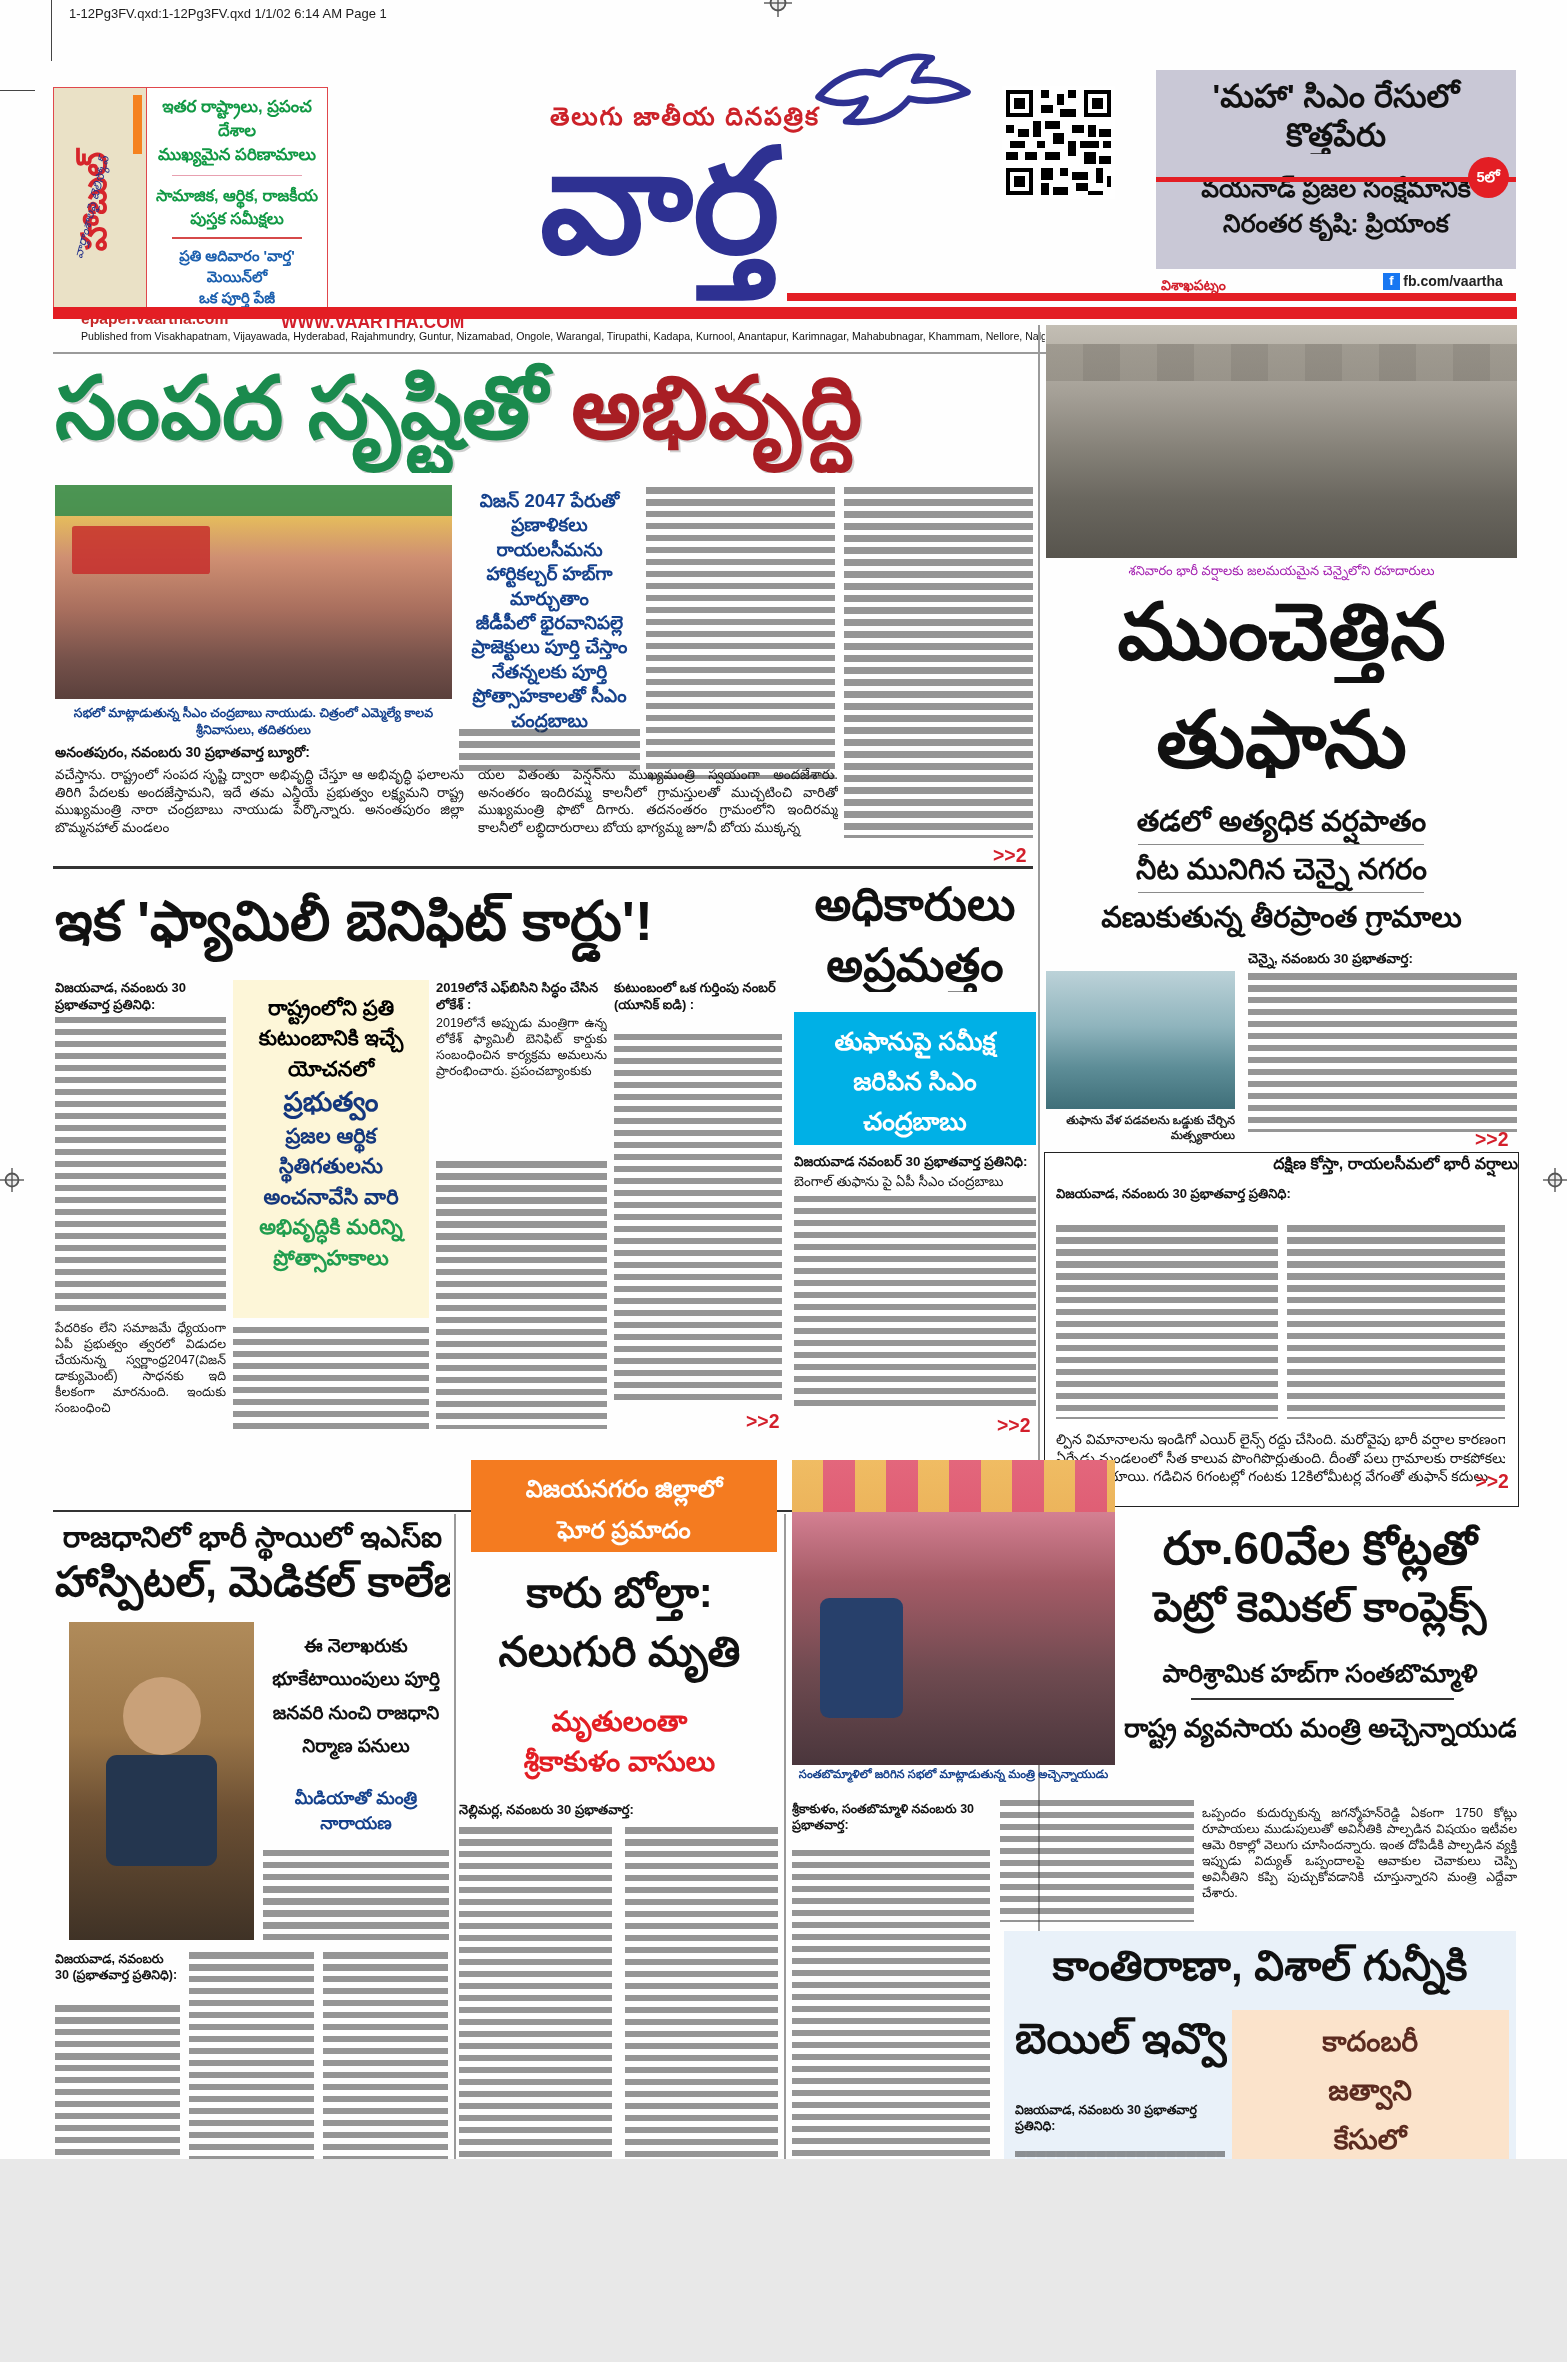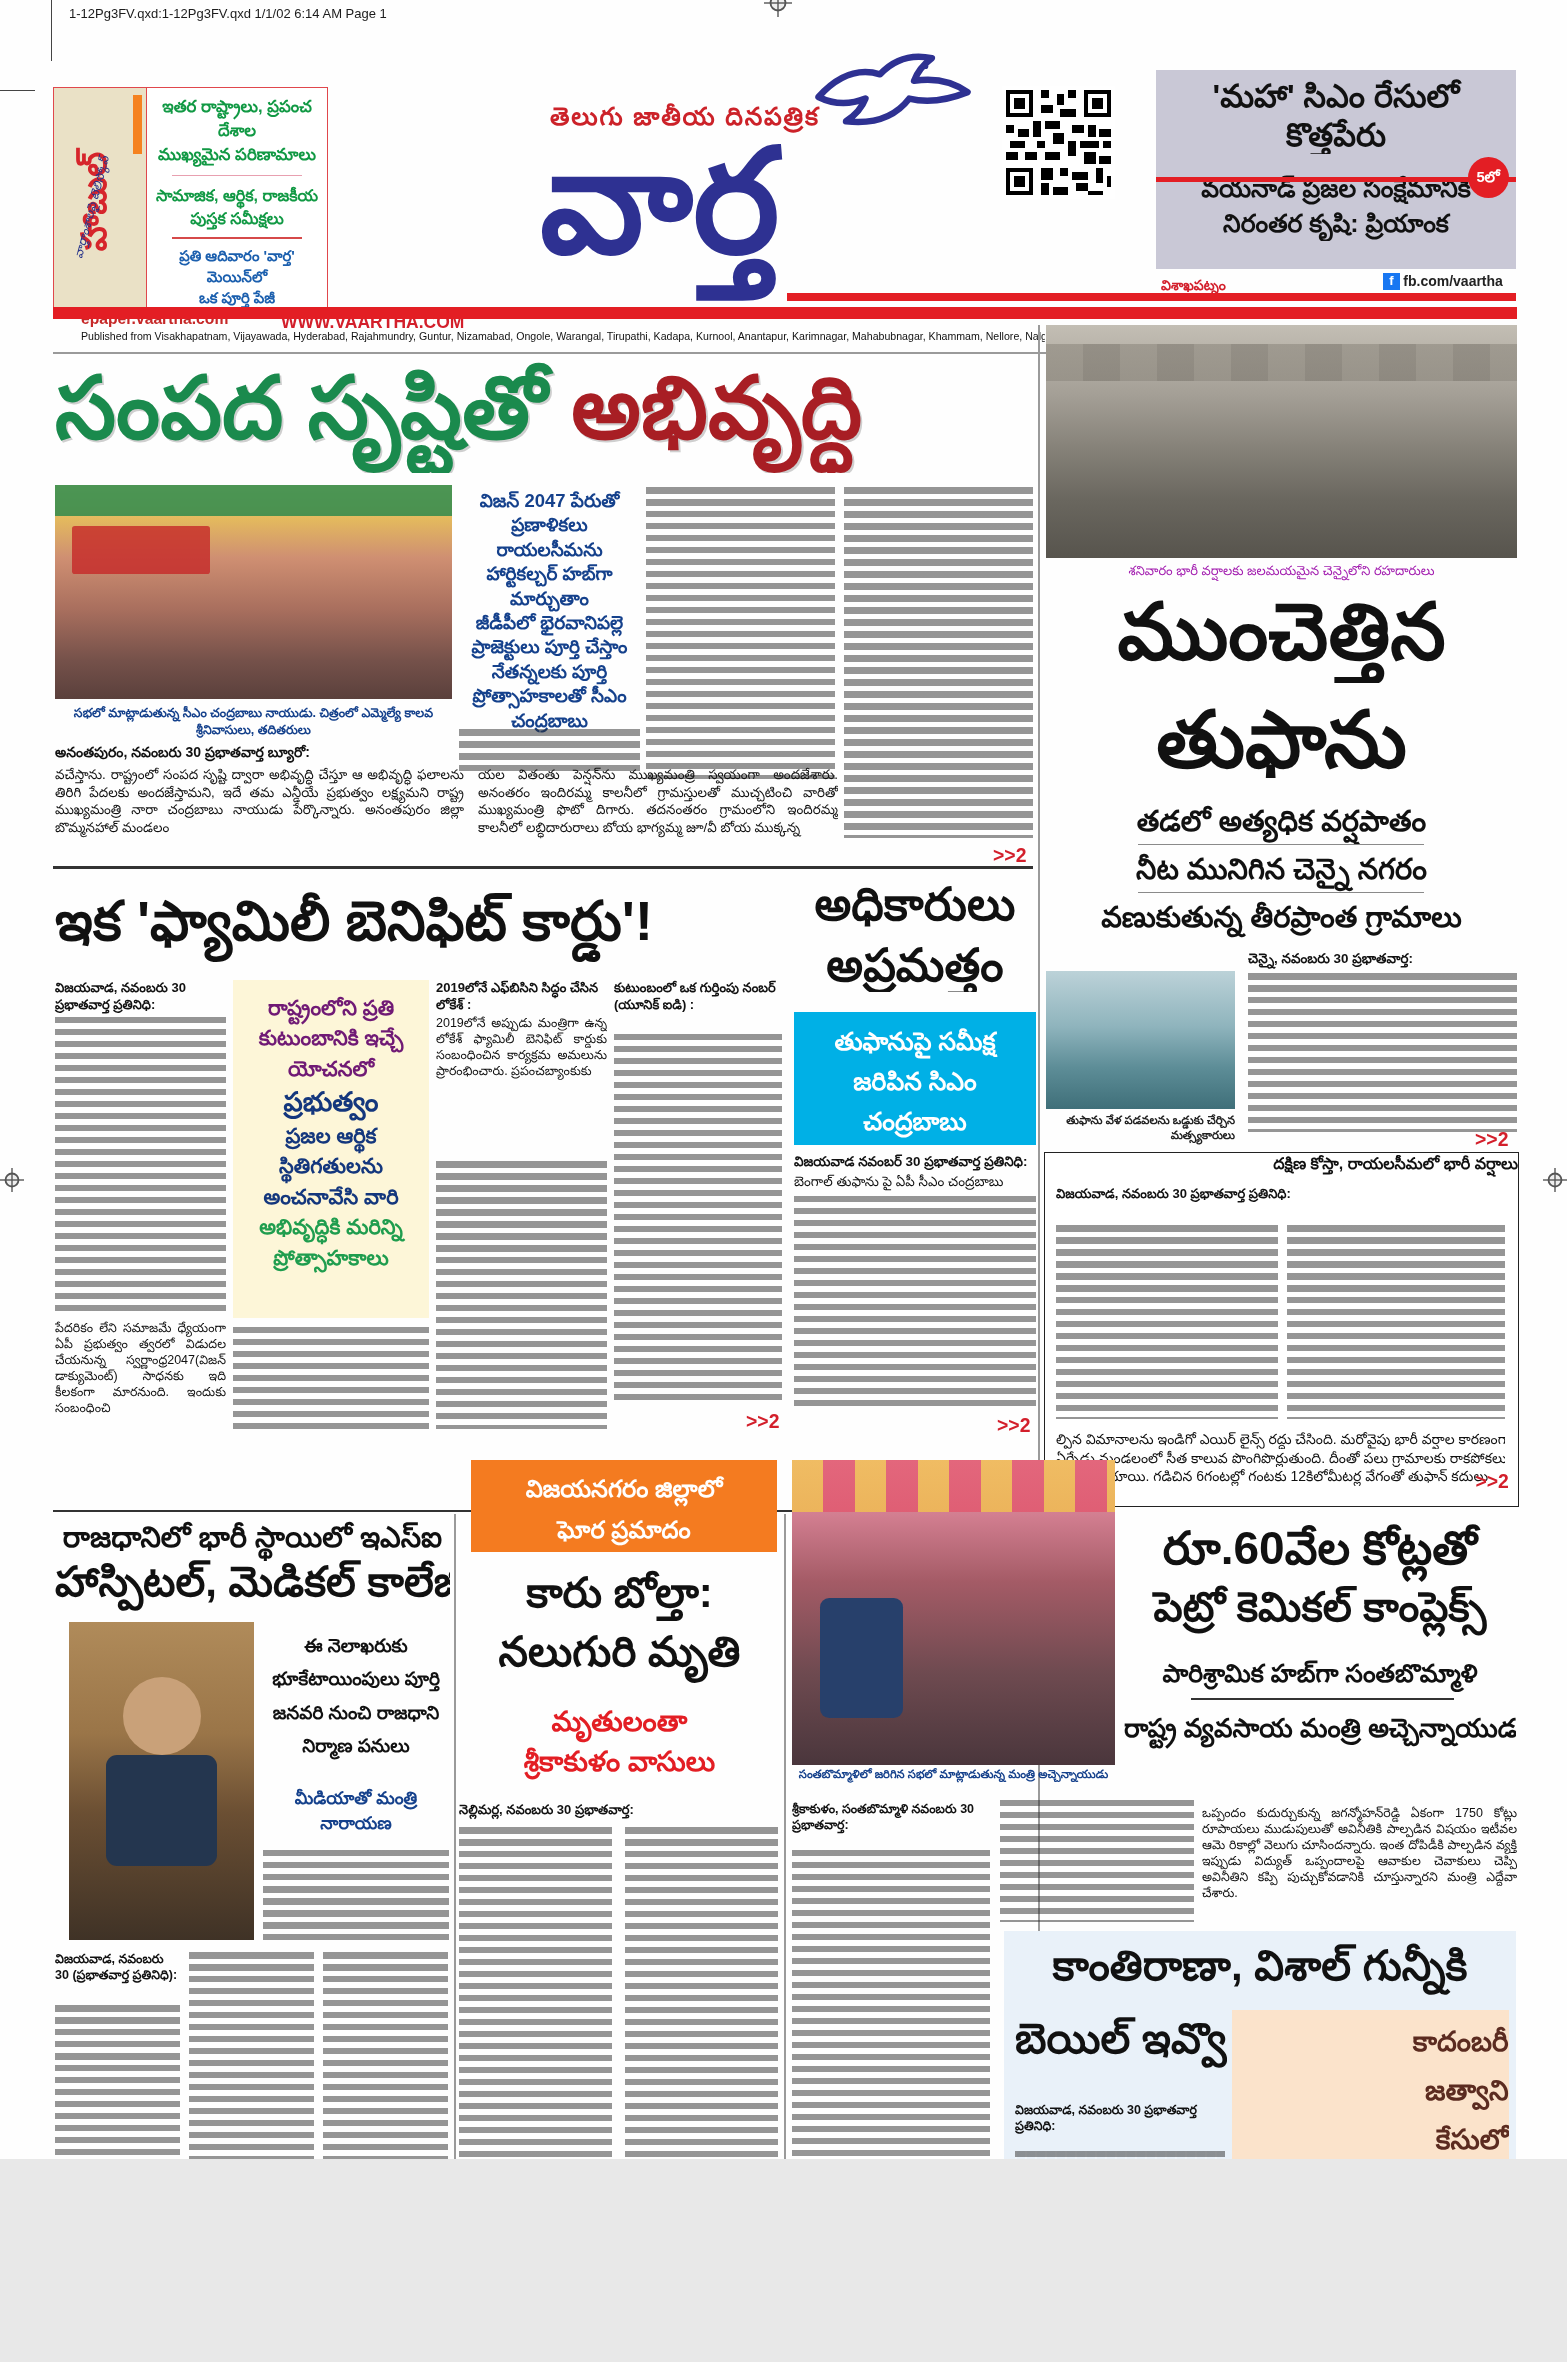--- a/index.html
+++ b/index.html
@@ -243,21 +243,21 @@
   </div>
 
   <div class="abs rule" style="left:53px;top:866px;width:980px;height:2.8px;background:#333;"></div>
   <div class="abs b nw" style="left:55px;top:879px;width:729px;height:85px;font-size:55px;line-height:85px;">ఇక 'ఫ్యామిలీ బెనిఫిట్ కార్డు'!</div>
 
   <div class="abs datel" style="left:55px;top:980px;width:171px;font-size:13px;line-height:16.6px;">విజయవాడ, నవంబరు 30 ప్రభాతవార్త ప్రతినిధి:</div>
   <div class="abs skel" style="left:55px;top:1017px;width:171px;height:297px;"></div>
   <div class="abs" style="left:55px;top:1320px;width:171px;height:109px;font-size:12.5px;line-height:16px;text-align:justify;overflow:hidden;">పేదరికం లేని సమాజమే ధ్యేయంగా ఏపీ ప్రభుత్వం త్వరలో విడుదల చేయనున్న స్వర్ణాంధ్ర2047(విజన్ డాక్యుమెంట్) సాధనకు ఇది కీలకంగా మారనుంది. ఇందుకు సంబంధించి</div>
 
   <div class="abs c" style="left:233px;top:980px;width:196px;height:338px;background:#fdf6d8;padding-top:13px;box-sizing:border-box;">
-    <div class="b" style="color:#701a75;font-size:21px;line-height:1.45;">
+    <div class="b" style="color:#000000;font-size:21px;line-height:1.45;">
       <div>రాష్ట్రంలోని ప్రతి</div>
       <div>కుటుంబానికి ఇచ్చే</div>
       <div>యోచనలో</div>
     </div>
     <div class="b" style="color:#14377d;font-size:27px;line-height:1.35;">ప్రభుత్వం</div>
     <div class="b" style="color:#14377d;font-size:21px;line-height:1.45;">
       <div>ప్రజల ఆర్థిక</div>
       <div>స్థితిగతులను</div>
       <div>అంచనావేసి వారి</div>
     </div>
@@ -344,21 +344,21 @@
 
   <div class="abs datel" style="left:792px;top:1802px;width:198px;font-size:12.5px;line-height:15.7px;">శ్రీకాకుళం, సంతబొమ్మాళి నవంబరు 30 ప్రభాతవార్త:</div>
   <div class="abs skel" style="left:792px;top:1850px;width:198px;height:397px;"></div>
   <div class="abs skel" style="left:1000px;top:1800px;width:194px;height:122px;"></div>
   <div class="abs" style="left:1202px;top:1805px;width:315px;height:113px;font-size:12.5px;line-height:16px;text-align:justify;overflow:hidden;">ఒప్పందం కుదుర్చుకున్న జగన్మోహన్‌రెడ్డి ఏకంగా 1750 కోట్లు రూపాయలు ముడుపులుతో అవినీతికి పాల్పడిన విషయం ఇటీవల ఆమె రికాల్లో వెలుగు చూసిందన్నారు. ఇంత దోపిడీకి పాల్పడిన వ్యక్తి ఇప్పుడు విద్యుత్ ఒప్పందాలపై ఆవాకుల చెవాకులు చెప్పి అవినీతిని కప్పి పుచ్చుకోవడానికి చూస్తున్నారని మంత్రి ఎద్దేవా చేశారు.</div>
   <div class="abs jump" style="left:960px;top:2256px;">&gt;&gt;2</div>
 
   <div class="abs" style="left:1004px;top:1931px;width:512px;height:340px;background:#e9f1f9;">
     <div class="b nw" style="font-size:42px;margin:11px 9.2px 0;text-align:center;">కాంతిరాణా, విశాల్ గున్నీకి</div>
     <div class="b nw" style="font-size:42px;margin:14.8px 0 0 11px;width:212px;">బెయిల్ ఇవ్వొద్దు</div>
-    <div class="abs c" style="right:7.4px;top:79px;width:277px;height:251px;background:#fbe3cb;color:#5b2b20;font-weight:bold;font-size:28px;line-height:1.75;padding-top:7.4px;box-sizing:border-box;text-align:right;">
+    <div class="abs c" style="right:7.4px;top:79px;width:277px;height:251px;background:#fbe3cb;color:#5b2b20;font-weight:bold;font-size:28px;line-height:1.75;padding-top:7.4px;box-sizing:border-box;">
       <div class="nw">కాదంబరీ</div>
       <div class="nw">జత్వాని</div>
       <div class="nw">కేసులో</div>
       <div class="nw">అఫిడవిట్</div>
       <div class="nw">వేసిన సిఐడి</div>
     </div>
     <div class="abs datel" style="left:11px;top:172px;width:210px;font-size:12.5px;line-height:15.7px;">విజయవాడ, నవంబరు 30 ప్రభాతవార్త ప్రతినిధి:</div>
     <div class="abs skel" style="left:11px;top:220px;width:210px;height:100px;"></div>
     <div class="abs jump" style="left:185px;top:314px;">&gt;&gt;2</div>
   </div>

